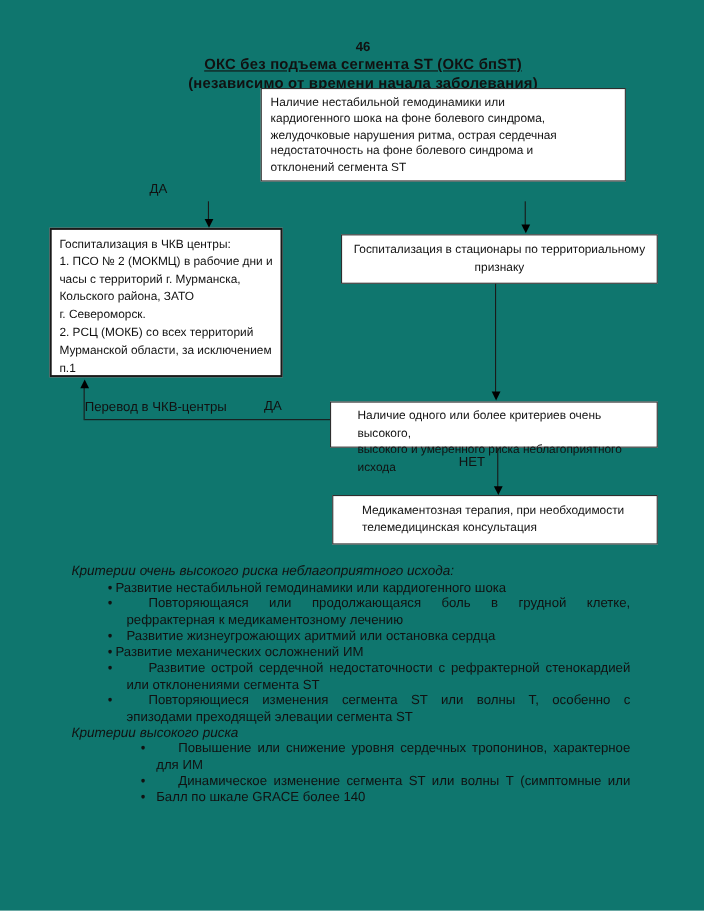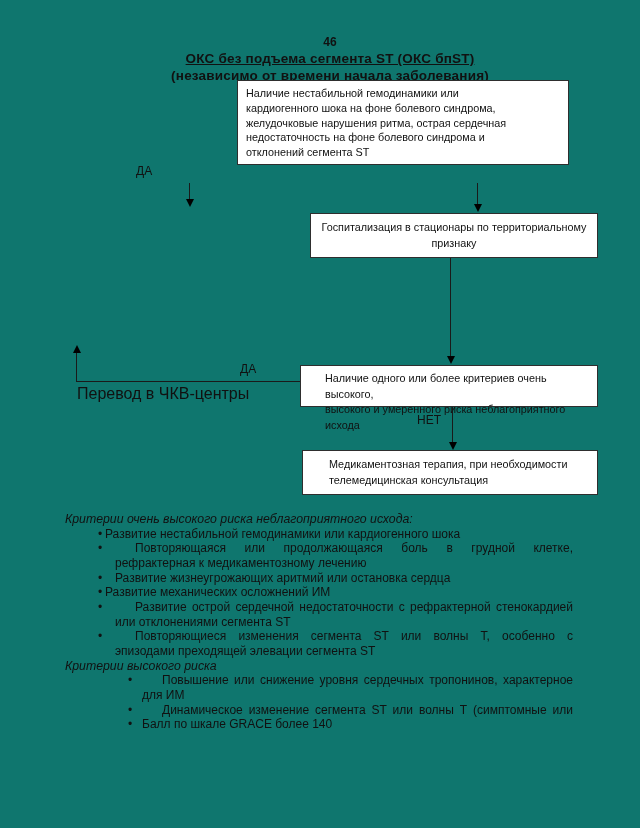--- a/index.html
+++ b/index.html
@@ -27,21 +27,21 @@
 
   .vline{position:absolute;width:1px;background:#1a1a1a;}
   .hline{position:absolute;height:1px;background:#1a1a1a;}
   .arr-down{position:absolute;width:0;height:0;border-left:4px solid transparent;border-right:4px solid transparent;border-top:8px solid #000;}
   .arr-up{position:absolute;width:0;height:0;border-left:4px solid transparent;border-right:4px solid transparent;border-bottom:8px solid #000;}
 
   .flow-label{position:absolute;font-size:12px;}
   .lbl-da1{left:136px;top:164px;}
   .lbl-da2{left:240px;top:362px;}
   .lbl-net{left:417px;top:413px;}
-  .lbl-perevod{left:77px;top:385px;font-size:16px;}
+  .lbl-perevod{left:77px;top:363px;font-size:12px;}
 
   .criteria{
     position:absolute;left:65px;top:512px;width:508px;
     font-size:12px;line-height:14.65px;
   }
   .crit-header{font-style:italic;font-size:12.3px;}
   .bullet-item{display:flex;padding-left:33px;}
   .sec2 .bullet-item{padding-left:63px;}
   .bullet{width:17px;flex:none;}
   .bullet-item.tight .bullet{width:7px;}
@@ -57,20 +57,30 @@
   <div class="abs center page-number">46</div>
   <div class="abs center title-1">ОКС без подъема сегмента ST (ОКС бпST)</div>
   <div class="abs center title-2">(независимо от времени начала заболевания)</div>
 
   <div class="flow-box box-top">
     <div class="bt">Наличие нестабильной гемодинамики или
 кардиогенного шока на фоне болевого синдрома,
 желудочковые нарушения ритма, острая сердечная
 недостаточность на фоне болевого синдрома и
 отклонений сегмента ST</div>
+  </div>
+  <div class="flow-box box-left">
+    <div class="bt">Госпитализация в ЧКВ центры:
+1. ПСО № 2 (МОКМЦ) в рабочие дни и
+часы с территорий г. Мурманска,
+Кольского района, ЗАТО
+г. Североморск.
+2. РСЦ (МОКБ) со всех территорий
+Мурманской области, за исключением
+п.1</div>
   </div>
   <div class="flow-box box-right">
     <div class="bt">Госпитализация в стационары по территориальному
 признаку</div>
   </div>
   <div class="flow-box box-middle">
     <div class="bt">Наличие одного или более критериев очень высокого,
 высокого и умеренного риска неблагоприятного исхода</div>
   </div>
   <div class="flow-box box-bottom">

